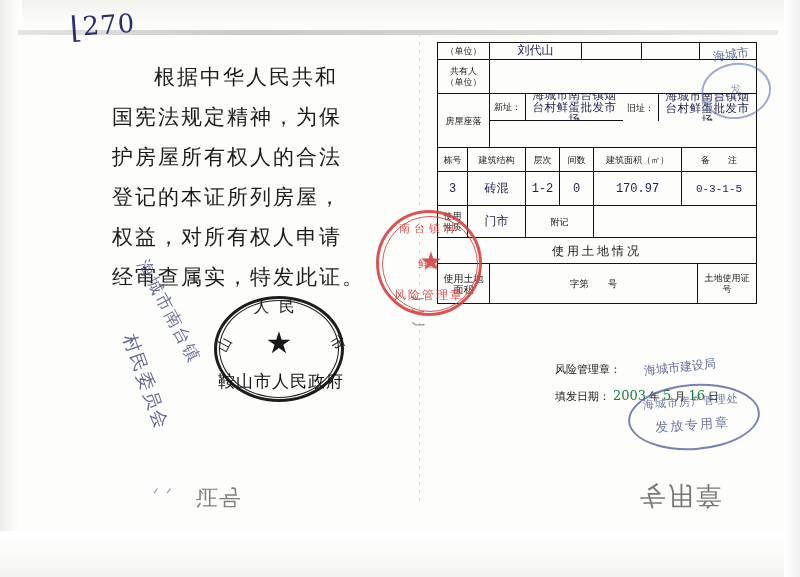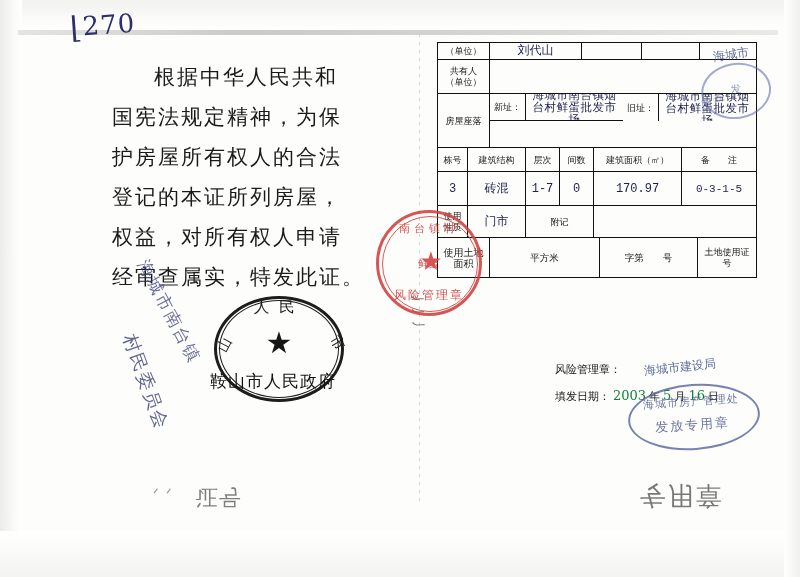--- a/index.html
+++ b/index.html
@@ -146,20 +146,21 @@
     right: 4px; top: 38px;
     font-family: "DejaVu Serif", serif;
     font-size: 14px;
     color: #1a1a1a;
     transform: rotate(58deg);
   }
   .gov-seal .bottom-text {
     position: absolute;
     left: -4px; top: 74px;
     width: 142px;
+    text-align: center;
     font-family: "DejaVu Serif", serif;
     font-size: 17px;
     color: #141414;
     letter-spacing: 1px;
   }
 
   
   .hw {
     position: absolute;
     font-family: "DejaVu Serif", serif;
@@ -526,40 +527,42 @@
       <div class="cell h2 label-cell">建筑结构</div>
       <div class="cell h3 label-cell">层次</div>
       <div class="cell h4 label-cell">间数</div>
       <div class="cell h5 label-cell">建筑面积（㎡）</div>
       <div class="cell h6 label-cell">备　　注</div>
     </div>
 
     <div class="row hdr-row" style="height:34px">
       <div class="cell h1 hw-center">3</div>
       <div class="cell h2 hw-center">砖混</div>
-      <div class="cell h3 hw-center">1-7</div>
+      <div class="cell h3 hw-center">1-2</div>
       <div class="cell h4 hw-center">0</div>
       <div class="cell h5 hw-center">170.97</div>
       <div class="cell h6 hw-center" style="font-size:11px">0-3-1-5</div>
     </div>
 
     <div class="row" style="height:32px">
       <div class="cell h1 stack2 label-cell" style="flex:0 0 30px">
         <span>使用</span>
         <span>性质</span>
       </div>
       <div class="cell hw-center" style="flex:0 0 58px">门市</div>
       <div class="cell label-cell" style="flex:0 0 68px">附记</div>
       <div class="cell" style="flex:1 1 auto"></div>
     </div>
 
+    <div class="row" style="height:26px">
+      <div class="cell land-title" style="flex:1 1 auto; border-right:none;">使用土地情况</div>
+    </div>
 
     <div class="row land-row" style="height:40px">
       <div class="cell l1 stack2 label-cell">使用土地面积</div>
-      <div class="cell l2">平方米</div>
       <div class="cell l4">字第　　号</div>
       <div class="cell l3 stack2 label-cell">土地使用证号</div>
     </div>
   </div>
 
   <div class="red-seal">
     <div class="inner"></div>
     <div class="top-arc">南台镇村</div>
     <div class="star">★</div>
     <div class="mid">鲜蛋</div>

